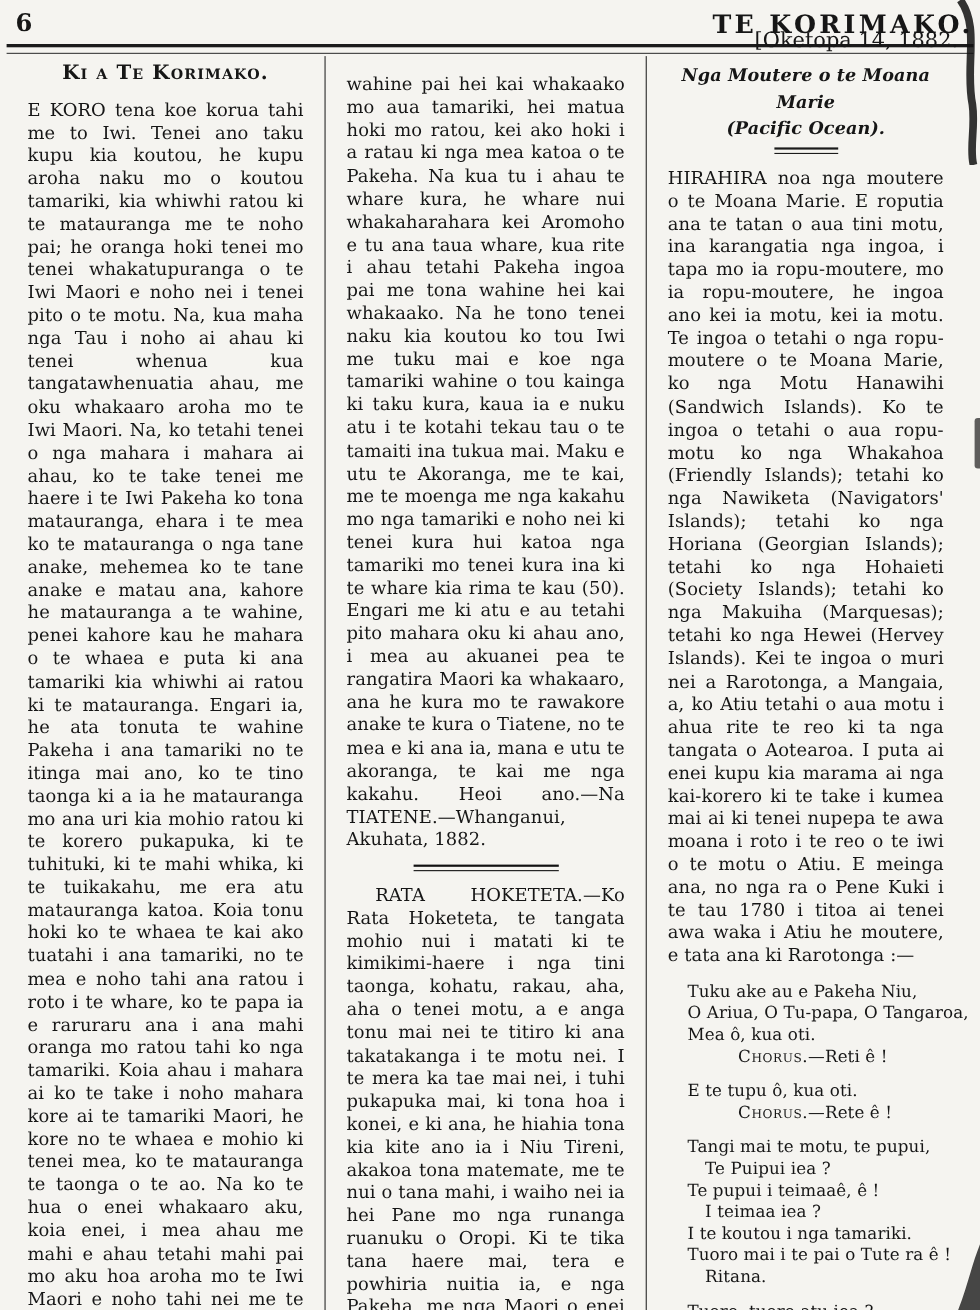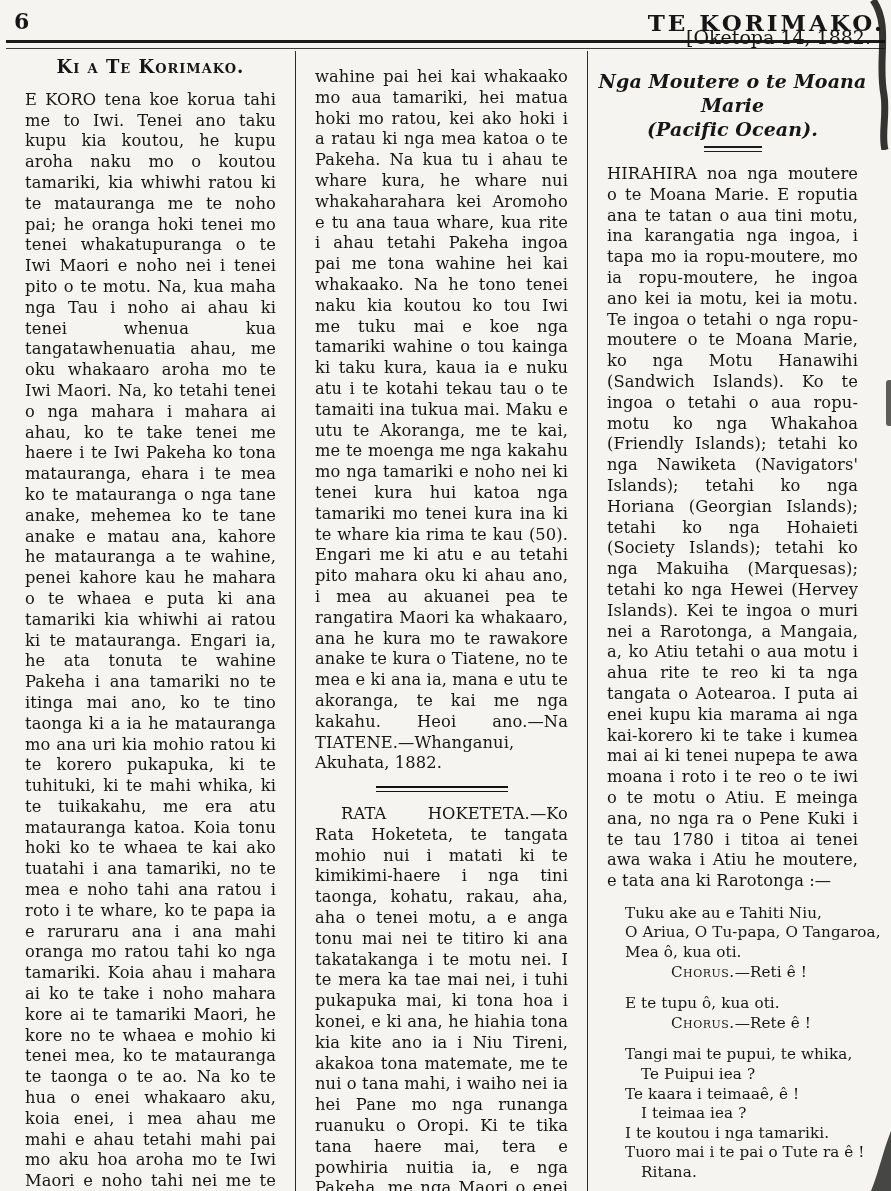--- a/index.html
+++ b/index.html
@@ -36,22 +36,22 @@
   }
   .col.mid{border-left:1px solid #2a2a2a;border-right:1px solid #2a2a2a;width:293px;}
   .col p{margin:12px;}
   .col p.indent{text-indent:1.6em;}
   .col p + p{margin-top:4px;}
   h2.col-head{
     margin:2px 0 6px 0;text-align:center;font-weight:bold;
     font-size:18px;font-variant:small-caps;letter-spacing:1px;
   }
   .art-head{
-    margin:14px 0 2px 0;text-align:center;
-    font-size:19px;font-weight:bold;font-style:italic;line-height:24px;
+    margin:2px 0 2px 0;text-align:center;
+    font-size:16px;font-weight:bold;font-style:italic;line-height:24px;
   }
   .short-rule{
     width:58px;margin:5px auto 9px auto;height:3px;
     border-top:2px solid #1b1b1b;border-bottom:1px solid #1b1b1b;
   }
   .divider{
     width:132px;margin:9px auto 9px auto;height:3px;
     border-top:2.5px solid #111;border-bottom:1.5px solid #111;
   }
   
@@ -94,35 +94,35 @@
 
     <div class="col">
       <h2 class="art-head">
         <span>Nga Moutere o te Moana Marie</span><br>
         <span>(Pacific Ocean).</span>
       </h2>
       <div class="short-rule"></div>
       <p>HIRAHIRA noa nga moutere o te Moana Marie.  E roputia ana te tatan o aua tini motu, ina karangatia nga ingoa, i tapa mo ia ropu-moutere, mo ia ropu-moutere, he ingoa ano kei ia motu, kei ia motu.  Te ingoa o tetahi o nga ropu-moutere o te Moana Marie, ko nga Motu Hanawihi (Sandwich Islands). Ko te ingoa o tetahi o aua ropu-motu ko nga Whakahoa (Friendly Islands); tetahi ko nga Nawiketa (Navigators' Islands); tetahi ko nga Horiana (Georgian Islands); tetahi ko nga Hohaieti (Society Islands); tetahi ko nga Makuiha (Marquesas); tetahi ko nga Hewei (Hervey Islands).  Kei te ingoa o muri nei a Rarotonga, a Mangaia, a, ko Atiu tetahi o aua motu i ahua rite te reo ki ta nga tangata o Aotearoa.  I puta ai enei kupu kia marama ai nga kai-korero ki te take i kumea mai ai ki tenei nupepa te awa moana i roto i te reo o te iwi o te motu o Atiu.  E meinga ana, no nga ra o Pene Kuki i te tau 1780 i titoa ai tenei awa waka i Atiu he moutere, e tata ana ki Rarotonga :—</p>
 
       <div class="verse">
-        <div class="vline">Tuku ake au e Tahiti Niu,</div>
+        <div class="vline">Tuku ake au e Pakeha Niu,</div>
         <div class="vline">O Ariua, O Tu-papa, O Tangaroa,</div>
         <div class="vline">Mea ô, kua oti.</div>
         <div class="vline chorus"><span class="sc">Chorus.</span><span>—Reti ê !</span></div>
       </div>
 
       <div class="verse">
         <div class="vline">E te tupu ô, kua oti.</div>
         <div class="vline chorus"><span class="sc">Chorus.</span><span>—Rete ê !</span></div>
       </div>
 
       <div class="verse">
-        <div class="vline">Tangi mai te pupui, te whika,</div>
+        <div class="vline">Tangi mai te motu, te pupui,</div>
         <div class="vline ind">Te Puipui iea ?</div>
-        <div class="vline">Te kaara i teimaaê, ê !</div>
+        <div class="vline">Te pupui i teimaaê, ê !</div>
         <div class="vline ind">I teimaa iea ?</div>
         <div class="vline">I te koutou i nga tamariki.</div>
         <div class="vline">Tuoro mai i te pai o Tute ra ê !</div>
         <div class="vline ind">Ritana.</div>
       </div>
 
       <div class="verse">
         <div class="vline">Tuoro, tuoro atu iea ?</div>
         <div class="vline">Tuoro atura i te kiato mua ia Otu</div>
 

